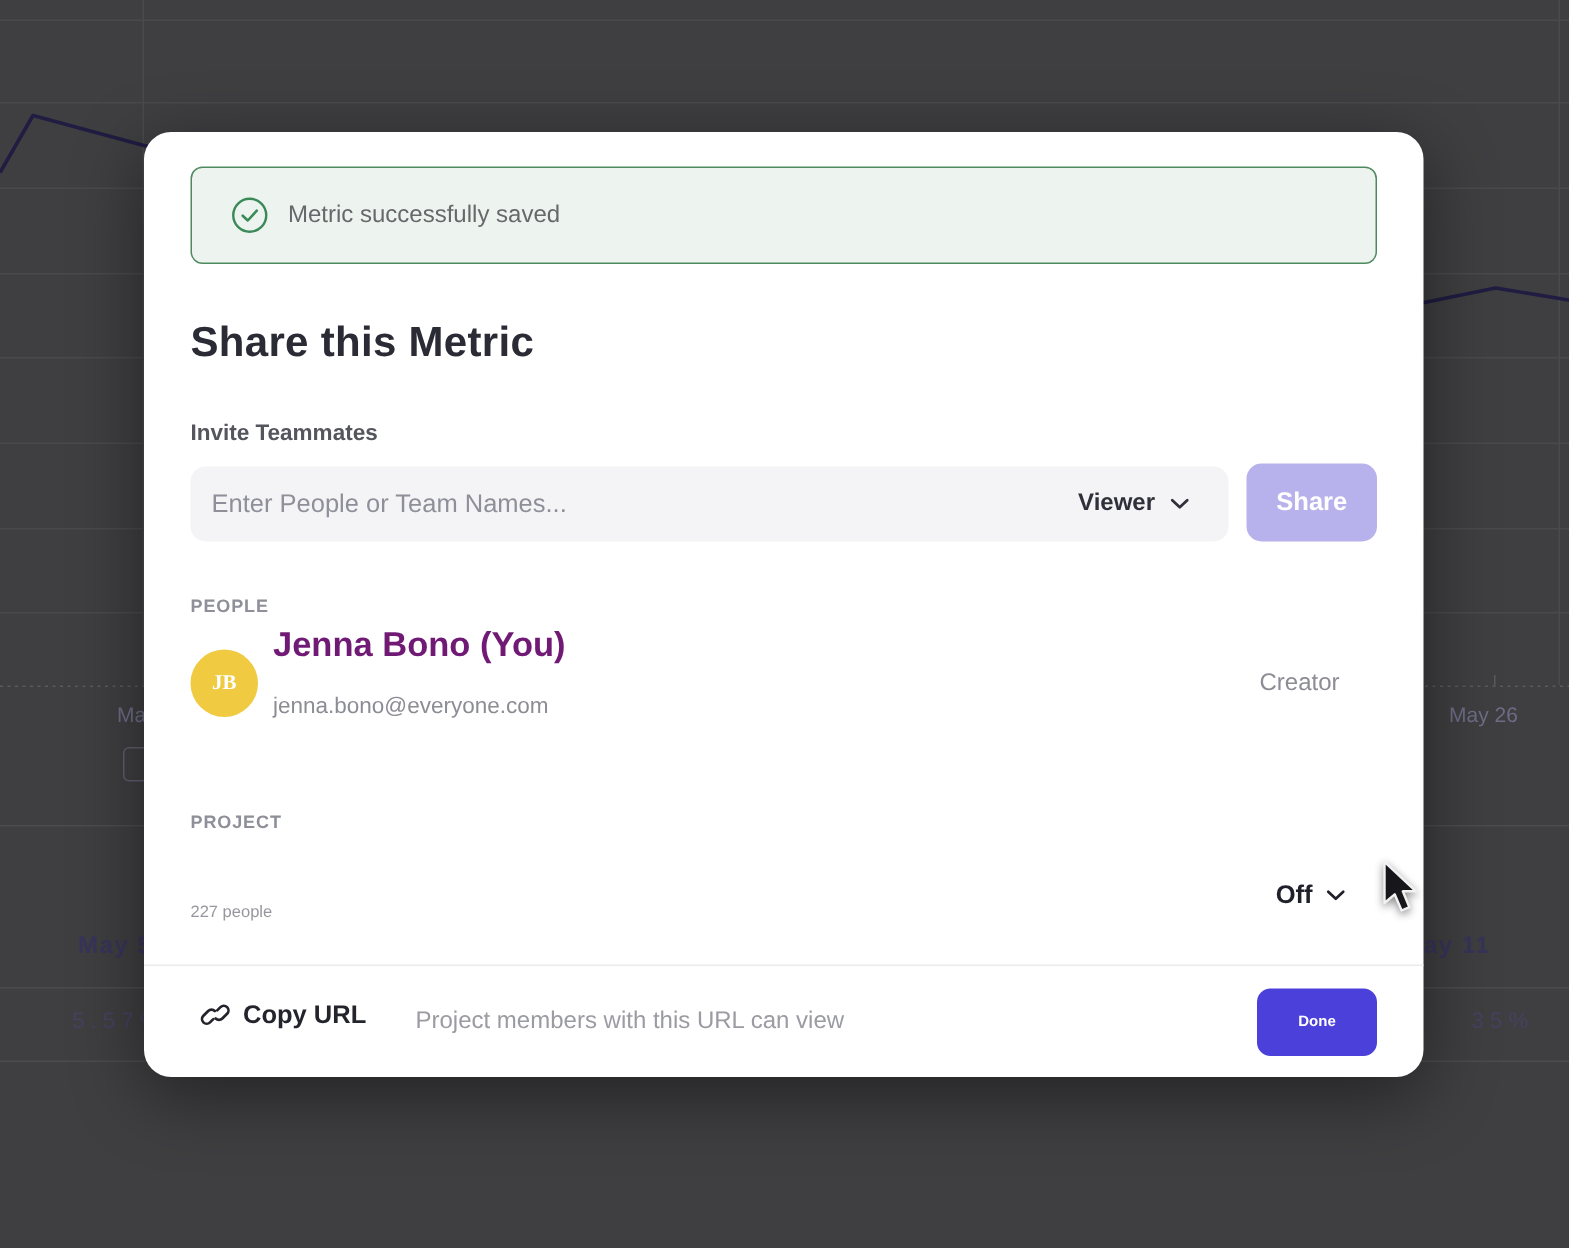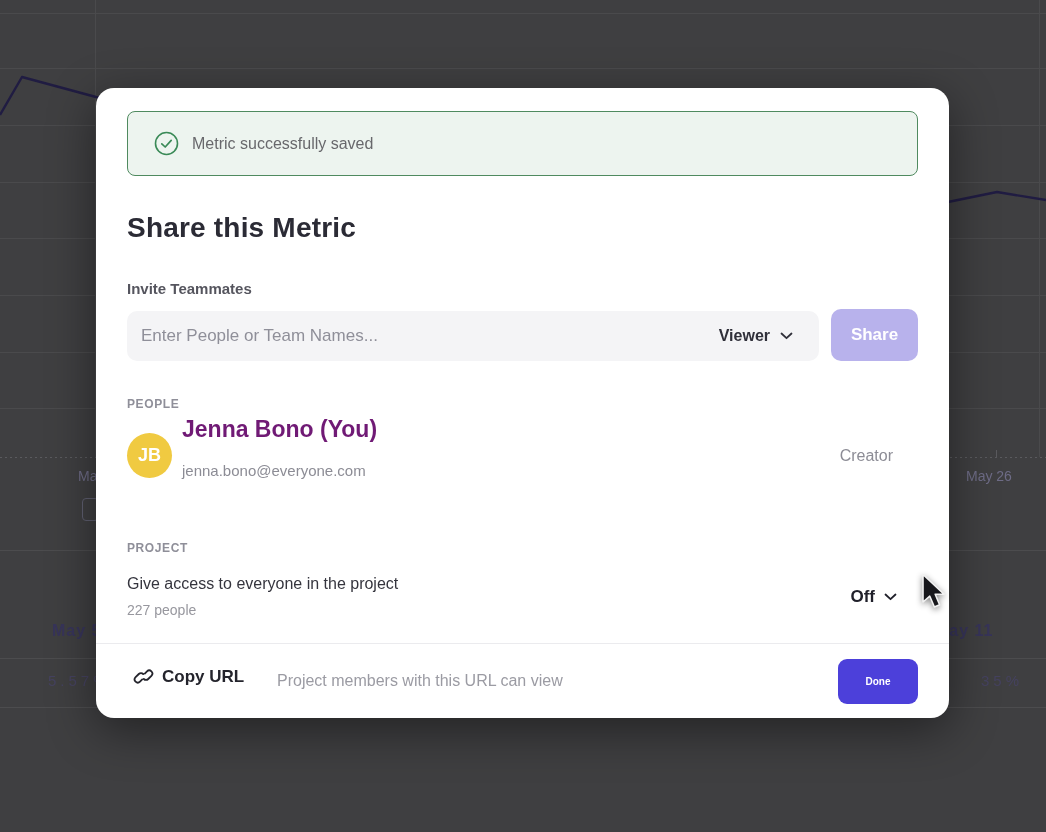--- a/index.html
+++ b/index.html
@@ -129,25 +129,26 @@
   }
   .section-label.people { top: 309px; }
   .section-label.project { top: 453px; }
   .avatar {
     position: absolute;
     left: 31px; top: 345px;
     width: 45px; height: 45px;
     border-radius: 50%;
     background: var(--avatar_bg, #f0ca41);
     color: #ffffff;
-    font-size: 18px;
+    font-size: 14px;
     font-weight: 700;
     display: flex;
     align-items: center;
     justify-content: center;
+    font-family: Liberation Serif, serif;
   }
   .person-name {
     position: absolute;
     left: 86px; top: 328px;
     font-size: 23px;
     font-weight: 700;
     color: #701a75;
   }
   .person-email {
     position: absolute;
@@ -163,21 +164,21 @@
   }
   .project-title {
     position: absolute;
     left: 31px; top: 487px;
     font-size: 16px;
     color: #35353e;
   }
   .project-subtitle {
     position: absolute;
     left: 31px; top: 514px;
-    font-size: 14px;
+    font-size: 11px;
     color: #97979e;
   }
   .project-access {
     position: absolute;
     right: 52px; top: 499px;
     display: flex;
     align-items: center;
     gap: 9px;
     cursor: pointer;
   }
@@ -305,21 +306,20 @@
 
     <div class="avatar">
       <span>JB</span>
     </div>
     <div class="person-name">Jenna Bono (You)</div>
     <div class="person-email">jenna.bono@everyone.com</div>
     <div class="person-role">Creator</div>
 
     <div class="section-label project">PROJECT</div>
 
-    <div class="project-title">Give access to everyone in the project</div>
     <div class="project-subtitle">227 people</div>
 
     <div class="project-access">
       <span class="project-access-label">Off</span>
       <span style="display:flex;">
         <svg width="13" height="8" viewBox="0 0 13 8">
           <path d="M1.5 1.5 L6.5 6.2 L11.5 1.5" fill="none" stroke="#20202a" stroke-width="1.8" stroke-linecap="round" stroke-linejoin="round"></path>
         </svg>
       </span>
     </div>

